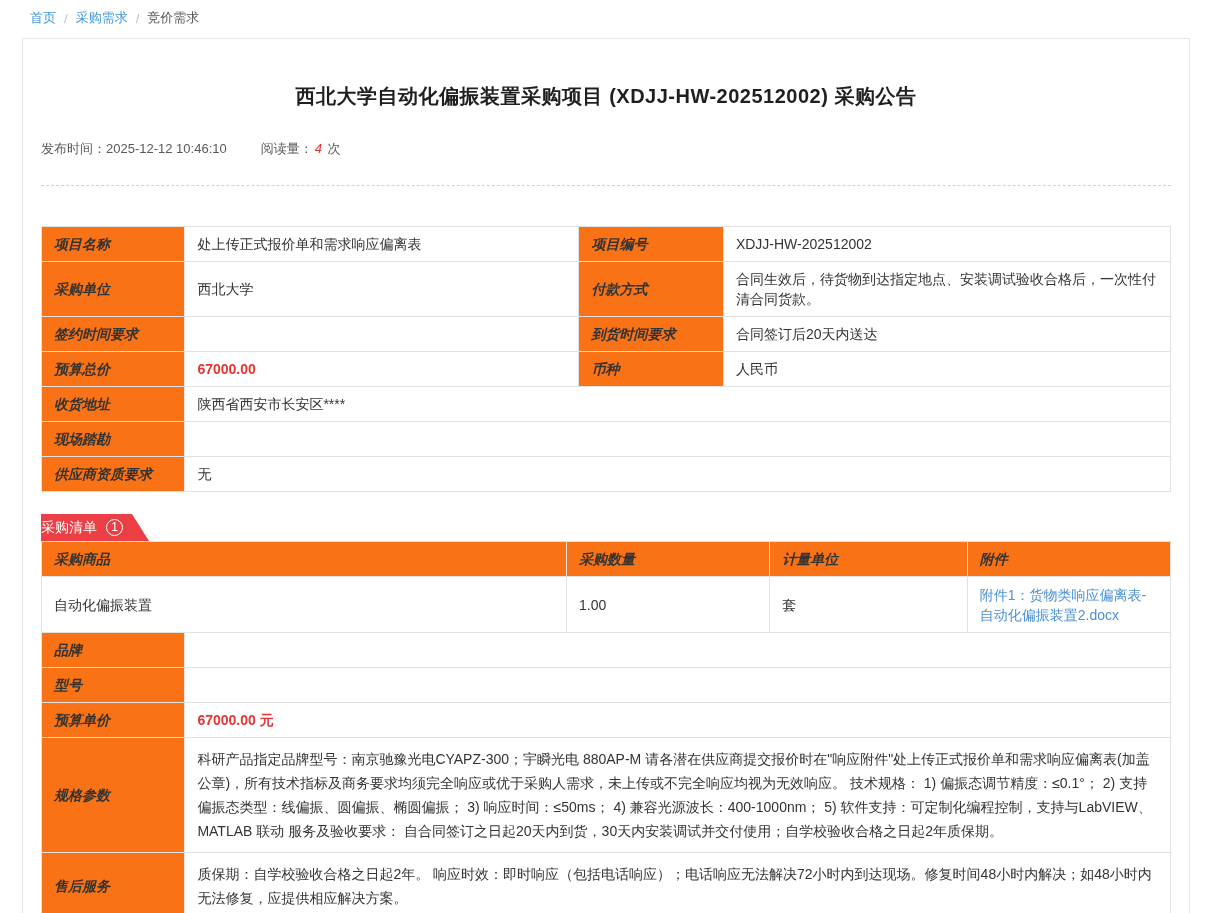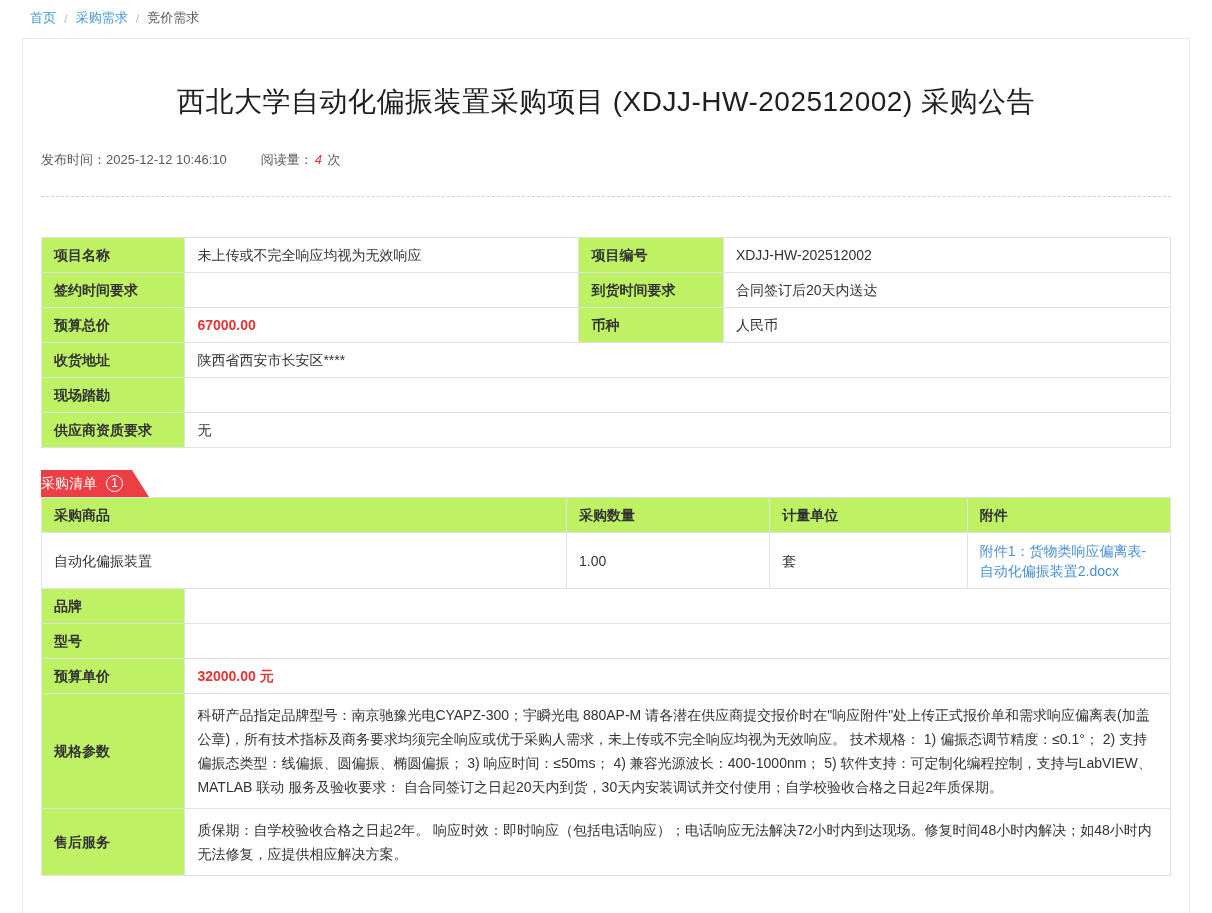--- a/index.html
+++ b/index.html
@@ -27,22 +27,22 @@
   .card {
     margin: 11px 22px 0 22px;
     border: 1px solid #e6e6e6;
     background: #fff;
     min-height: 890px;
     padding: 0 18px 30px 18px;
   }
   .page-title {
     margin-top: 44px;
     text-align: center;
-    font-size: 28px;
-    font-weight: normal;
+    font-size: 20px;
+    font-weight: bold;
     color: #1f1f1f;
     letter-spacing: 0.5px;
   }
   .meta-line {
     margin-top: 30px;
     font-size: 13px;
     color: #595959;
   }
   .meta-line .gap { display: inline-block; width: 34px; }
   .read-count { color: #e63333; font-style: italic; padding: 0 2px; }
@@ -61,23 +61,24 @@
   }
   td, th {
     border: 1px solid #e2e2e2;
     padding: 7px 12px;
     vertical-align: middle;
     line-height: 20px;
     text-align: left;
     word-break: break-all;
   }
   .label-cell, th {
-    background: #bef264;
+    background: #f97316;
     font-weight: bold;
     color: #333;
+    font-style: italic;
   }
   .info-table { margin-top: 40px; }
   .info-table td { height: 34px; }
   .red-val { color: #e63333; font-weight: bold; }
 
   
   .ribbon {
     margin-top: 22px;
     display: inline-flex;
     align-items: center;
@@ -130,23 +131,29 @@
   <table class="info-table">
     <colgroup>
       <col style="width:12.7%">
         <col style="width:34.9%">
         <col style="width:12.8%">
         <col style="width:39.6%">
     </colgroup>
     <tbody>
       <tr>
         <td class="label-cell">项目名称</td>
-        <td>未上传或不完全响应均视为无效响应</td>
+        <td>处上传正式报价单和需求响应偏离表</td>
         <td class="label-cell">项目编号</td>
         <td>XDJJ-HW-202512002</td>
+      </tr>
+      <tr>
+        <td class="label-cell">采购单位</td>
+        <td>西北大学</td>
+        <td class="label-cell">付款方式</td>
+        <td>合同生效后，待货物到达指定地点、安装调试验收合格后，一次性付清合同货款。</td>
       </tr>
       <tr>
         <td class="label-cell">签约时间要求</td>
         <td></td>
         <td class="label-cell">到货时间要求</td>
         <td>合同签订后20天内送达</td>
       </tr>
       <tr>
         <td class="label-cell">预算总价</td>
         <td class="red-val">67000.00</td>
@@ -210,21 +217,21 @@
       <tr>
         <td class="label-cell">品牌</td>
         <td></td>
       </tr>
       <tr>
         <td class="label-cell">型号</td>
         <td></td>
       </tr>
       <tr>
         <td class="label-cell">预算单价</td>
-        <td class="red-val">32000.00 元</td>
+        <td class="red-val">67000.00 元</td>
       </tr>
       <tr>
         <td class="label-cell">规格参数</td>
         <td class="long-text">科研产品指定品牌型号：南京驰豫光电CYAPZ-300；宇瞬光电 880AP-M 请各潜在供应商提交报价时在"响应附件"处上传正式报价单和需求响应偏离表(加盖公章)，所有技术指标及商务要求均须完全响应或优于采购人需求，未上传或不完全响应均视为无效响应。 技术规格： 1) 偏振态调节精度：≤0.1°； 2) 支持偏振态类型：线偏振、圆偏振、椭圆偏振； 3) 响应时间：≤50ms； 4) 兼容光源波长：400-1000nm； 5) 软件支持：可定制化编程控制，支持与LabVIEW、MATLAB 联动 服务及验收要求： 自合同签订之日起20天内到货，30天内安装调试并交付使用；自学校验收合格之日起2年质保期。</td>
       </tr>
       <tr>
         <td class="label-cell">售后服务</td>
         <td class="long-text">质保期：自学校验收合格之日起2年。 响应时效：即时响应（包括电话响应）；电话响应无法解决72小时内到达现场。修复时间48小时内解决；如48小时内无法修复，应提供相应解决方案。</td>
       </tr>
     </tbody>

